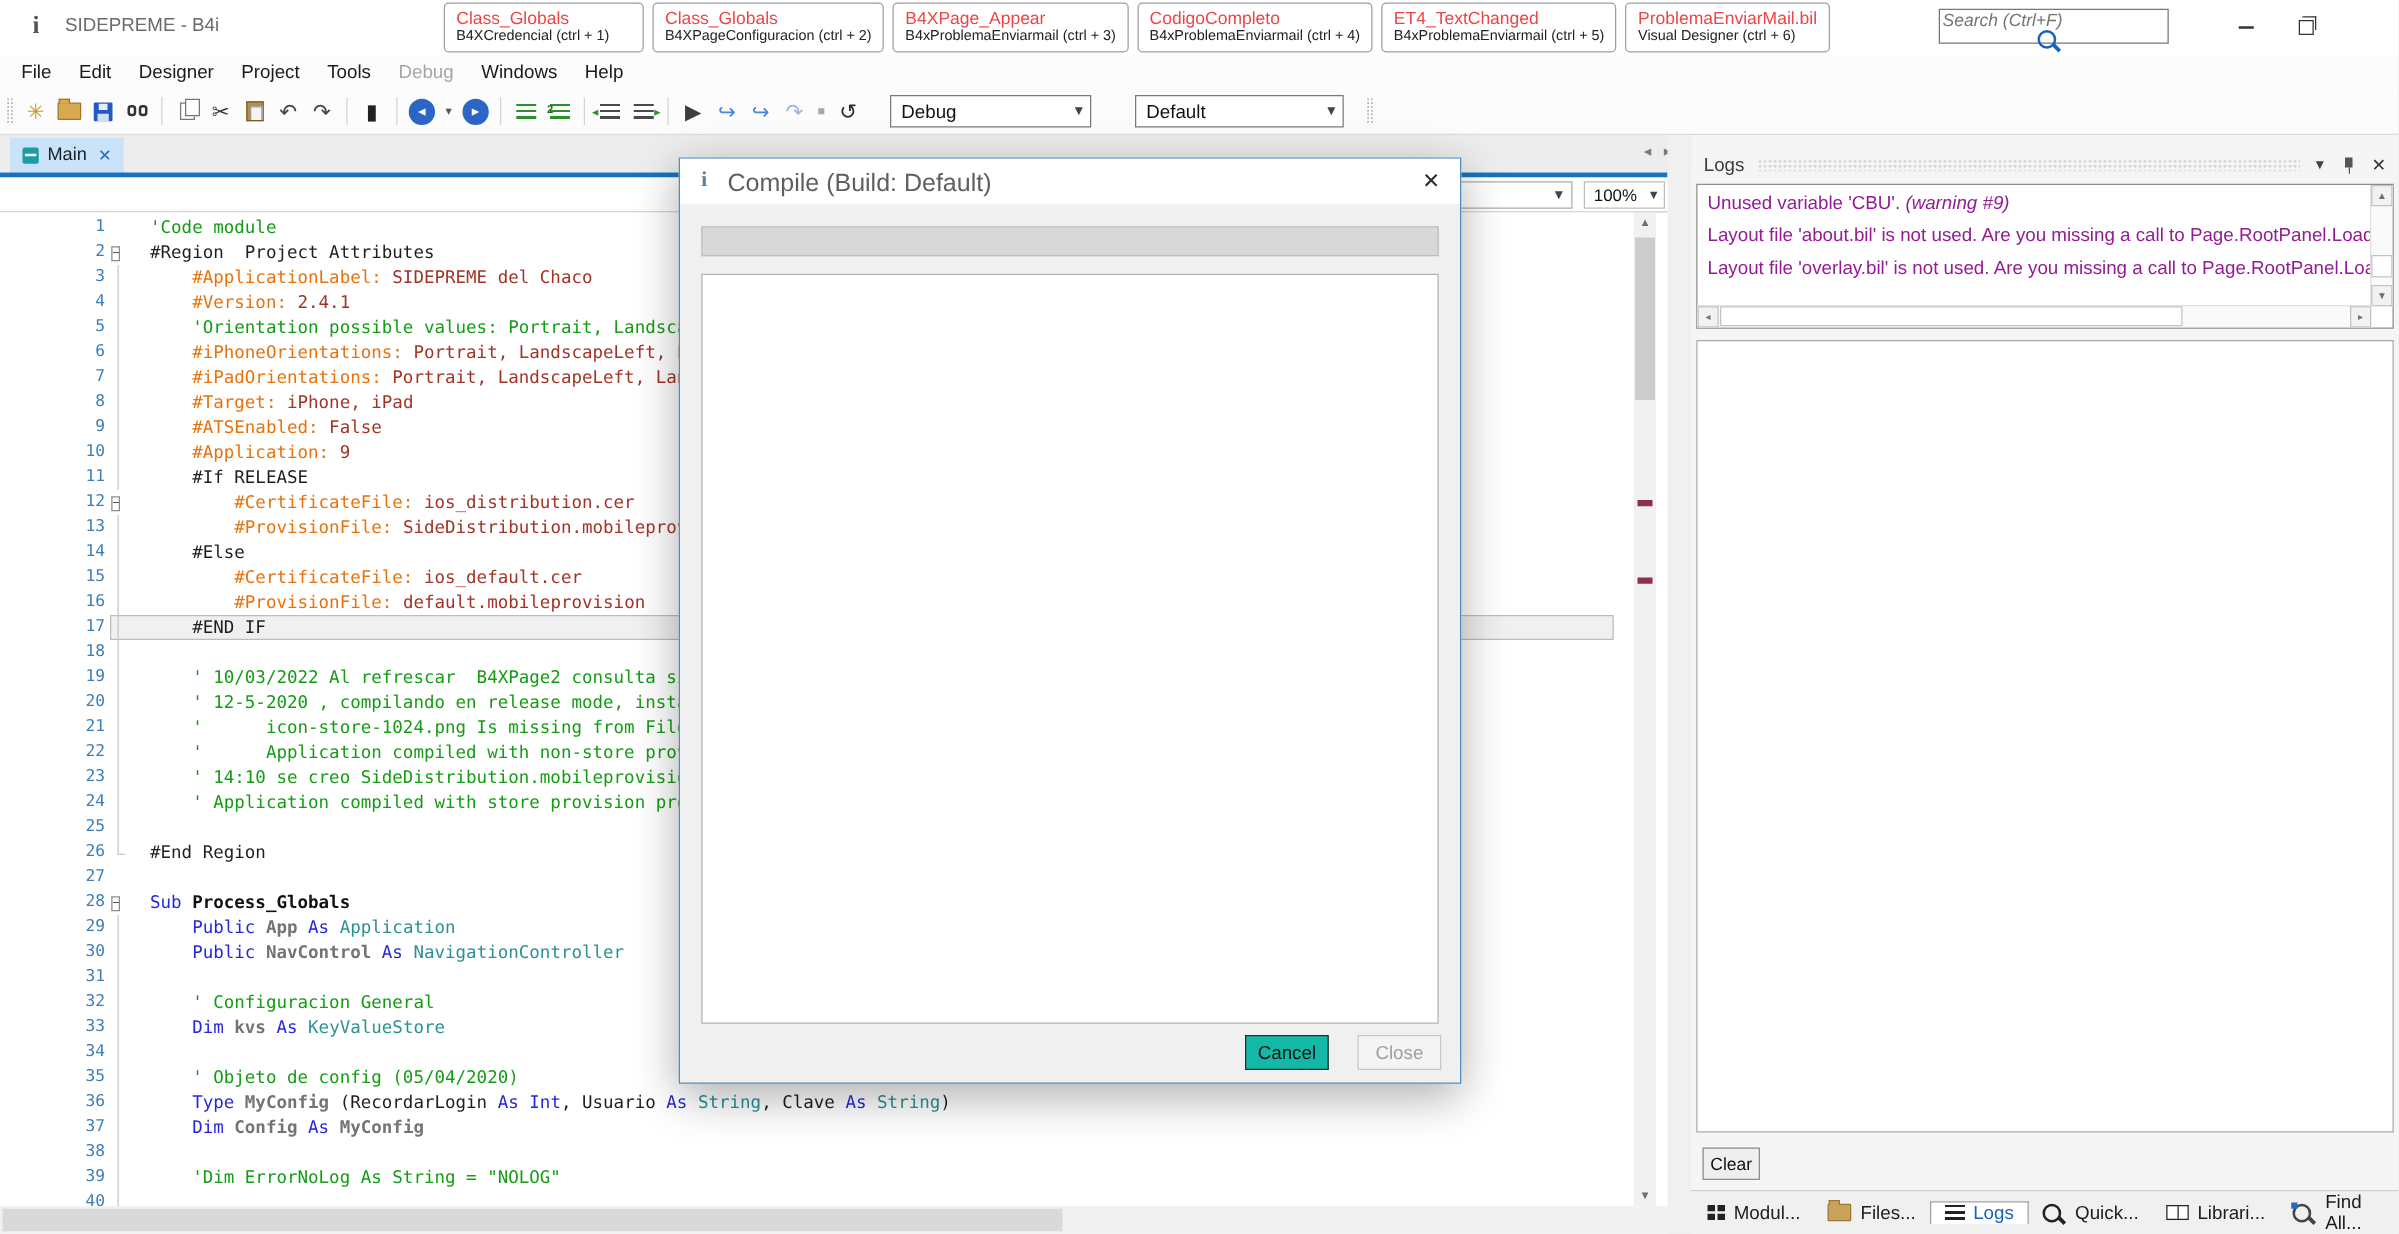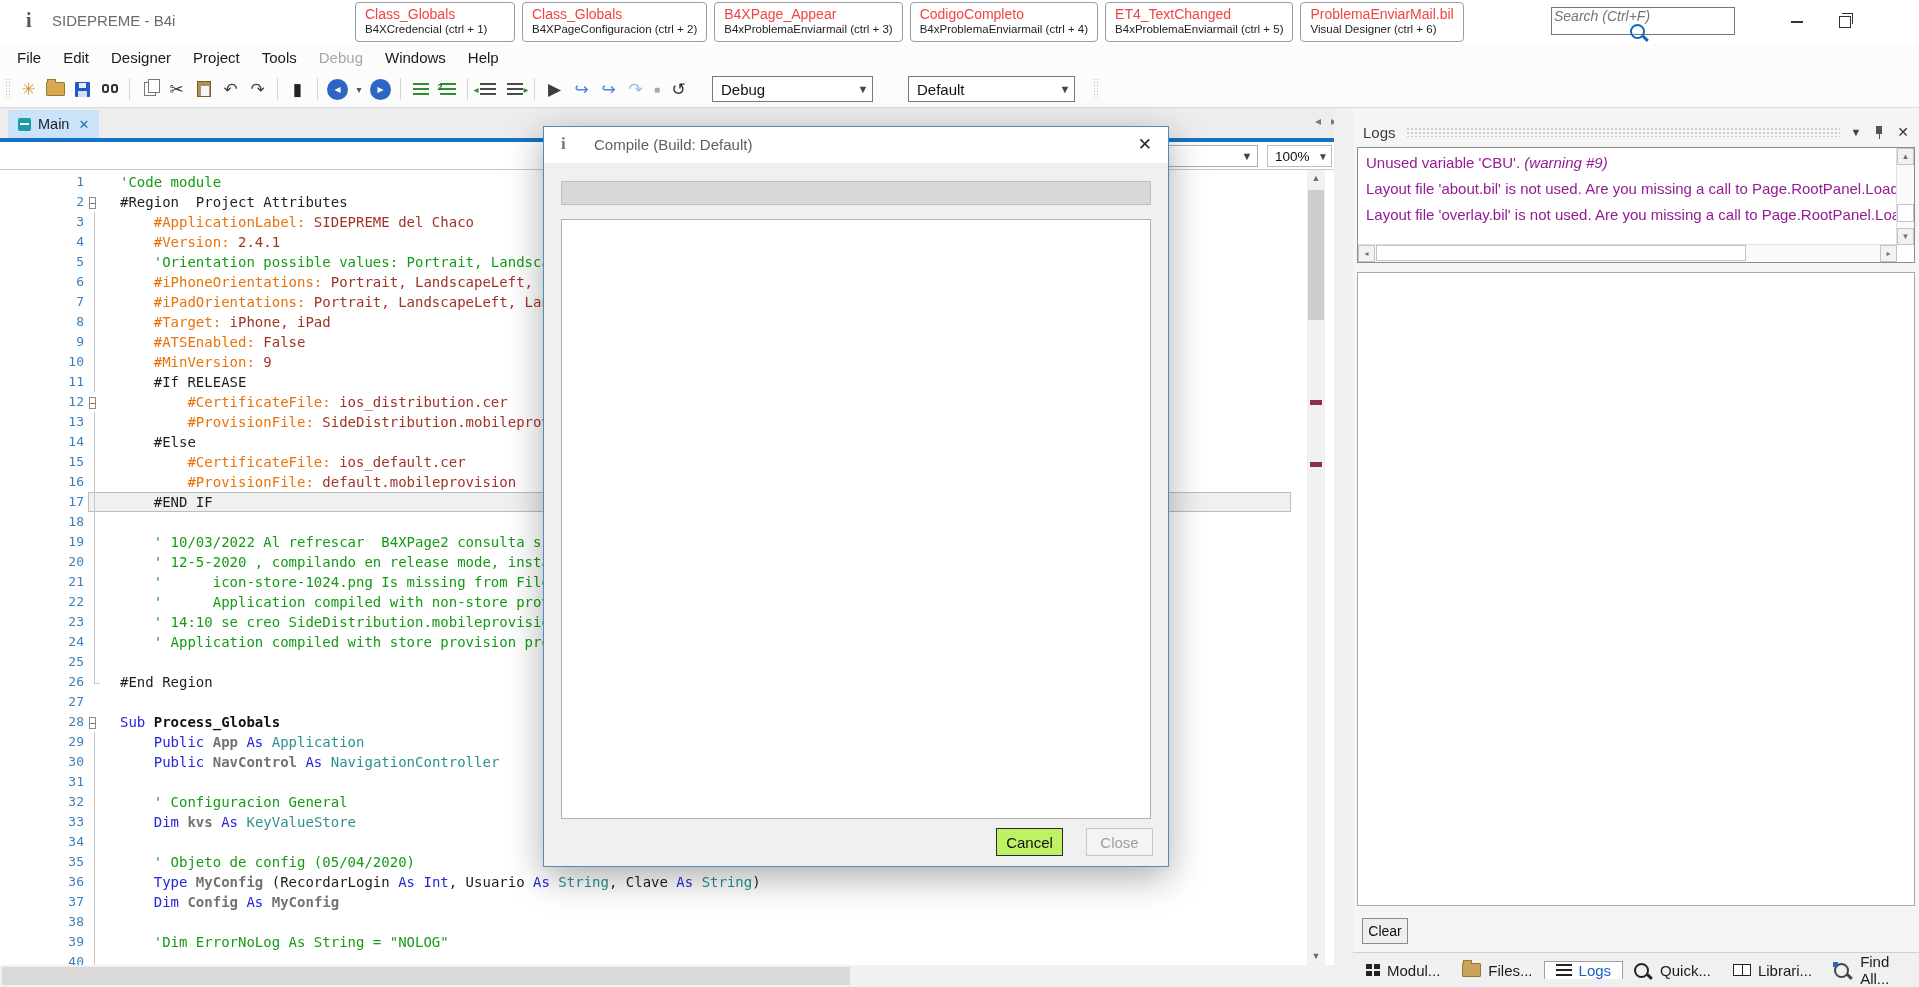--- a/index.html
+++ b/index.html
@@ -137,26 +137,26 @@
   .i-libraries{width:18px;height:12px;border:1.5px solid #222;background:#fff;position:relative;box-sizing:border-box;}
   .i-libraries::before{content:"";position:absolute;left:50%;top:0;bottom:0;width:1.5px;background:#222;}
   .i-find-all{color:#444;position:relative;margin-right:4px;}
   .i-find-all::before{content:"";position:absolute;left:-3px;top:-3px;width:5px;height:5px;background:#2b66c4;}
 
   
   .dialog{position:absolute;left:543px;top:126px;width:626px;height:741px;background:#f0f0f0;
           border:1px solid #4f8bc0;box-shadow:0 10px 35px rgba(0,0,0,0.33);z-index:50;box-sizing:border-box;}
   .dlg-titlebar{position:absolute;left:0;top:0;right:0;height:36px;background:#fff;}
   .dlg-icon{position:absolute;left:17px;top:7px;font:bold 17px "Liberation Serif",serif;color:#5d7d96;}
-  .dlg-title{position:absolute;left:38px;top:9px;font-size:15px;color:#5f5f5f;margin-left:12px;}
+  .dlg-title{position:absolute;left:38px;top:9px;font-size:20px;color:#5f5f5f;}
   .dlg-close{position:absolute;right:16px;top:7px;font-size:17px;color:#2b2b2b;cursor:pointer;}
   .dlg-progress{position:absolute;left:17px;top:54px;width:590px;height:24px;background:#d8d8d8;border:1px solid #bfbfbf;box-sizing:border-box;}
   .dlg-list{position:absolute;left:17px;top:92px;width:590px;height:600px;background:#fff;border:1px solid #b1b1b1;box-sizing:border-box;}
   .dlg-btn{position:absolute;top:701px;width:67px;height:28px;font-size:15px;display:flex;align-items:center;justify-content:center;box-sizing:border-box;cursor:pointer;font-family:"Liberation Sans",sans-serif;}
-  .dlg-cancel{left:452px;background:#bef264;border:1px solid #2b2b2b;color:#111;}
+  .dlg-cancel{left:452px;background:#14b8a6;border:1px solid #2b2b2b;color:#111;}
   .dlg-closebtn{left:542px;background:#f4f4f4;border:1px solid #c6c6c6;color:#9e9e9e;}
 </style>
 </head>
 <body>
 
 <div id="app">
 
   <div class="titlebar">
     <div class="app-icon">i</div>
     <div class="app-title">SIDEPREME - B4i</div>
@@ -346,21 +346,21 @@
             <span class="ct"><span class="sc-a">    #Target:</span><span class="sc-v"> iPhone, iPad</span></span>
           </div>
           <div class="code-row">
             <span class="ln">9</span>
             <span class="fold fold-line"></span>
             <span class="ct"><span class="sc-a">    #ATSEnabled:</span><span class="sc-v"> False</span></span>
           </div>
           <div class="code-row">
             <span class="ln">10</span>
             <span class="fold fold-line"></span>
-            <span class="ct"><span class="sc-a">    #MinVersion:</span><span class="sc-v"> 9</span></span>
+            <span class="ct"><span class="sc-a">    #Application:</span><span class="sc-v"> 9</span></span>
           </div>
           <div class="code-row">
             <span class="ln">11</span>
             <span class="fold fold-line"></span>
             <span class="ct"><span class="sc-p">    #If RELEASE</span></span>
           </div>
           <div class="code-row">
             <span class="ln">12</span>
             <span class="fold"><span class="fold-box">−</span></span>
             <span class="ct"><span class="sc-a">        #CertificateFile:</span><span class="sc-v"> ios_distribution.cer</span></span>

